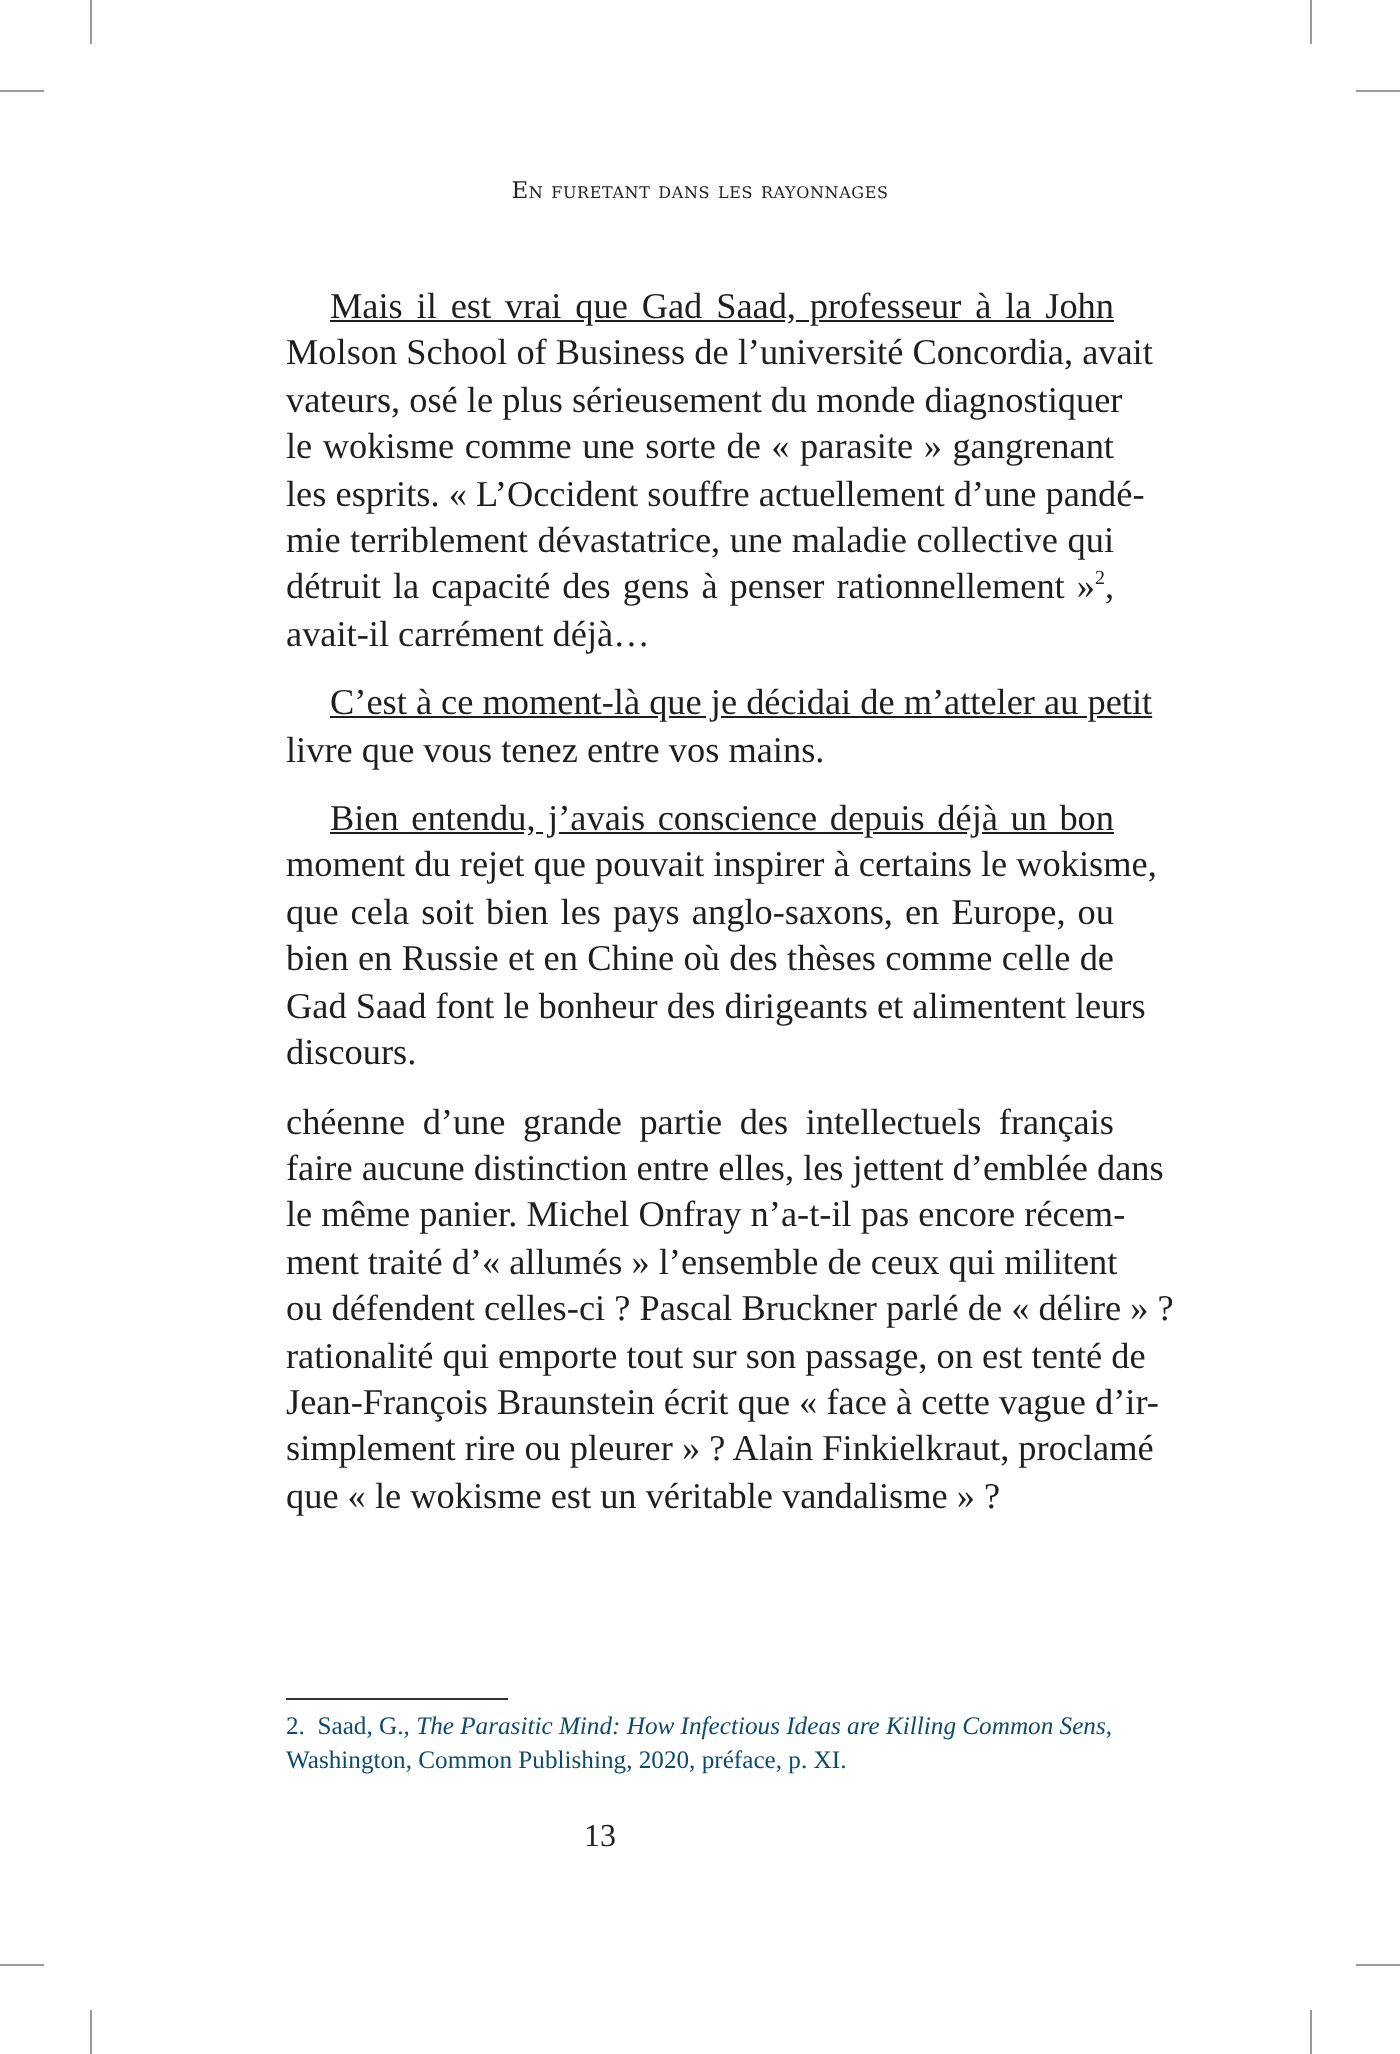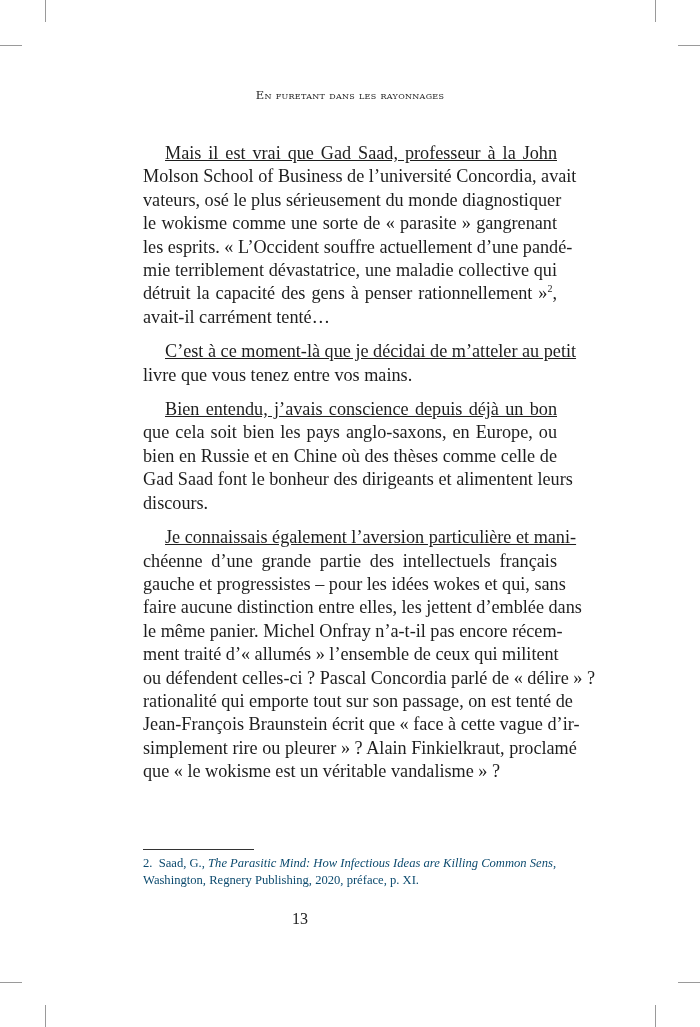--- a/index.html
+++ b/index.html
@@ -55,48 +55,47 @@
 
   <div class="body-text">
     <p style="text-indent:0">
       <span class="line indent">Mais il est vrai que Gad Saad, professeur à la John</span>
       <span class="line">Molson School of Business de l’université Concordia, avait</span>
       <span class="line">vateurs, osé le plus sérieusement du monde diagnostiquer</span>
       <span class="line">le wokisme comme une sorte de « parasite » gangrenant</span>
       <span class="line">les esprits. « L’Occident souffre actuellement d’une pandé-</span>
       <span class="line">mie terriblement dévastatrice, une maladie collective qui</span>
       <span class="line"><span>détruit la capacité des gens à penser rationnellement »</span><sup>2</sup><span>,</span></span>
-      <span class="line last">avait-il carrément tenté…</span>
+      <span class="line last">avait-il carrément déjà…</span>
     </p>
     <p style="text-indent:0">
       <span class="line indent">C’est à ce moment-là que je décidai de m’atteler au petit</span>
       <span class="line last">livre que vous tenez entre vos mains.</span>
     </p>
     <p style="text-indent:0">
       <span class="line indent">Bien entendu, j’avais conscience depuis déjà un bon</span>
+      <span class="line">moment du rejet que pouvait inspirer à certains le wokisme,</span>
       <span class="line">que cela soit bien les pays anglo-saxons, en Europe, ou</span>
       <span class="line">bien en Russie et en Chine où des thèses comme celle de</span>
       <span class="line">Gad Saad font le bonheur des dirigeants et alimentent leurs</span>
       <span class="line last">discours.</span>
     </p>
     <p style="text-indent:0">
-      <span class="line indent">Je connaissais également l’aversion particulière et mani-</span>
       <span class="line">chéenne d’une grande partie des intellectuels français</span>
-      <span class="line">gauche et progressistes – pour les idées wokes et qui, sans</span>
       <span class="line">faire aucune distinction entre elles, les jettent d’emblée dans</span>
       <span class="line">le même panier. Michel Onfray n’a-t-il pas encore récem-</span>
       <span class="line">ment traité d’« allumés » l’ensemble de ceux qui militent</span>
-      <span class="line">ou défendent celles-ci ? Pascal Concordia parlé de « délire » ?</span>
+      <span class="line">ou défendent celles-ci ? Pascal Bruckner parlé de « délire » ?</span>
       <span class="line">rationalité qui emporte tout sur son passage, on est tenté de</span>
       <span class="line">Jean-François Braunstein écrit que « face à cette vague d’ir-</span>
       <span class="line">simplement rire ou pleurer » ? Alain Finkielkraut, proclamé</span>
       <span class="line last">que « le wokisme est un véritable vandalisme » ?</span>
     </p>
   </div>
 
   <div class="fn-rule"></div>
   <div class="footnote">
     <span class="line"><span>2.</span>&nbsp; <span>Saad, G.,</span> <em>The Parasitic Mind: How Infectious Ideas are Killing Common Sens</em><span>,</span></span>
-    <span class="line">Washington, Regnery Publishing, 2020, préface, p. XI.</span>
+    <span class="line">Washington, Common Publishing, 2020, préface, p. XI.</span>
   </div>
 
   <div class="page-number">13</div>
 </div>
 
 </body></html>

